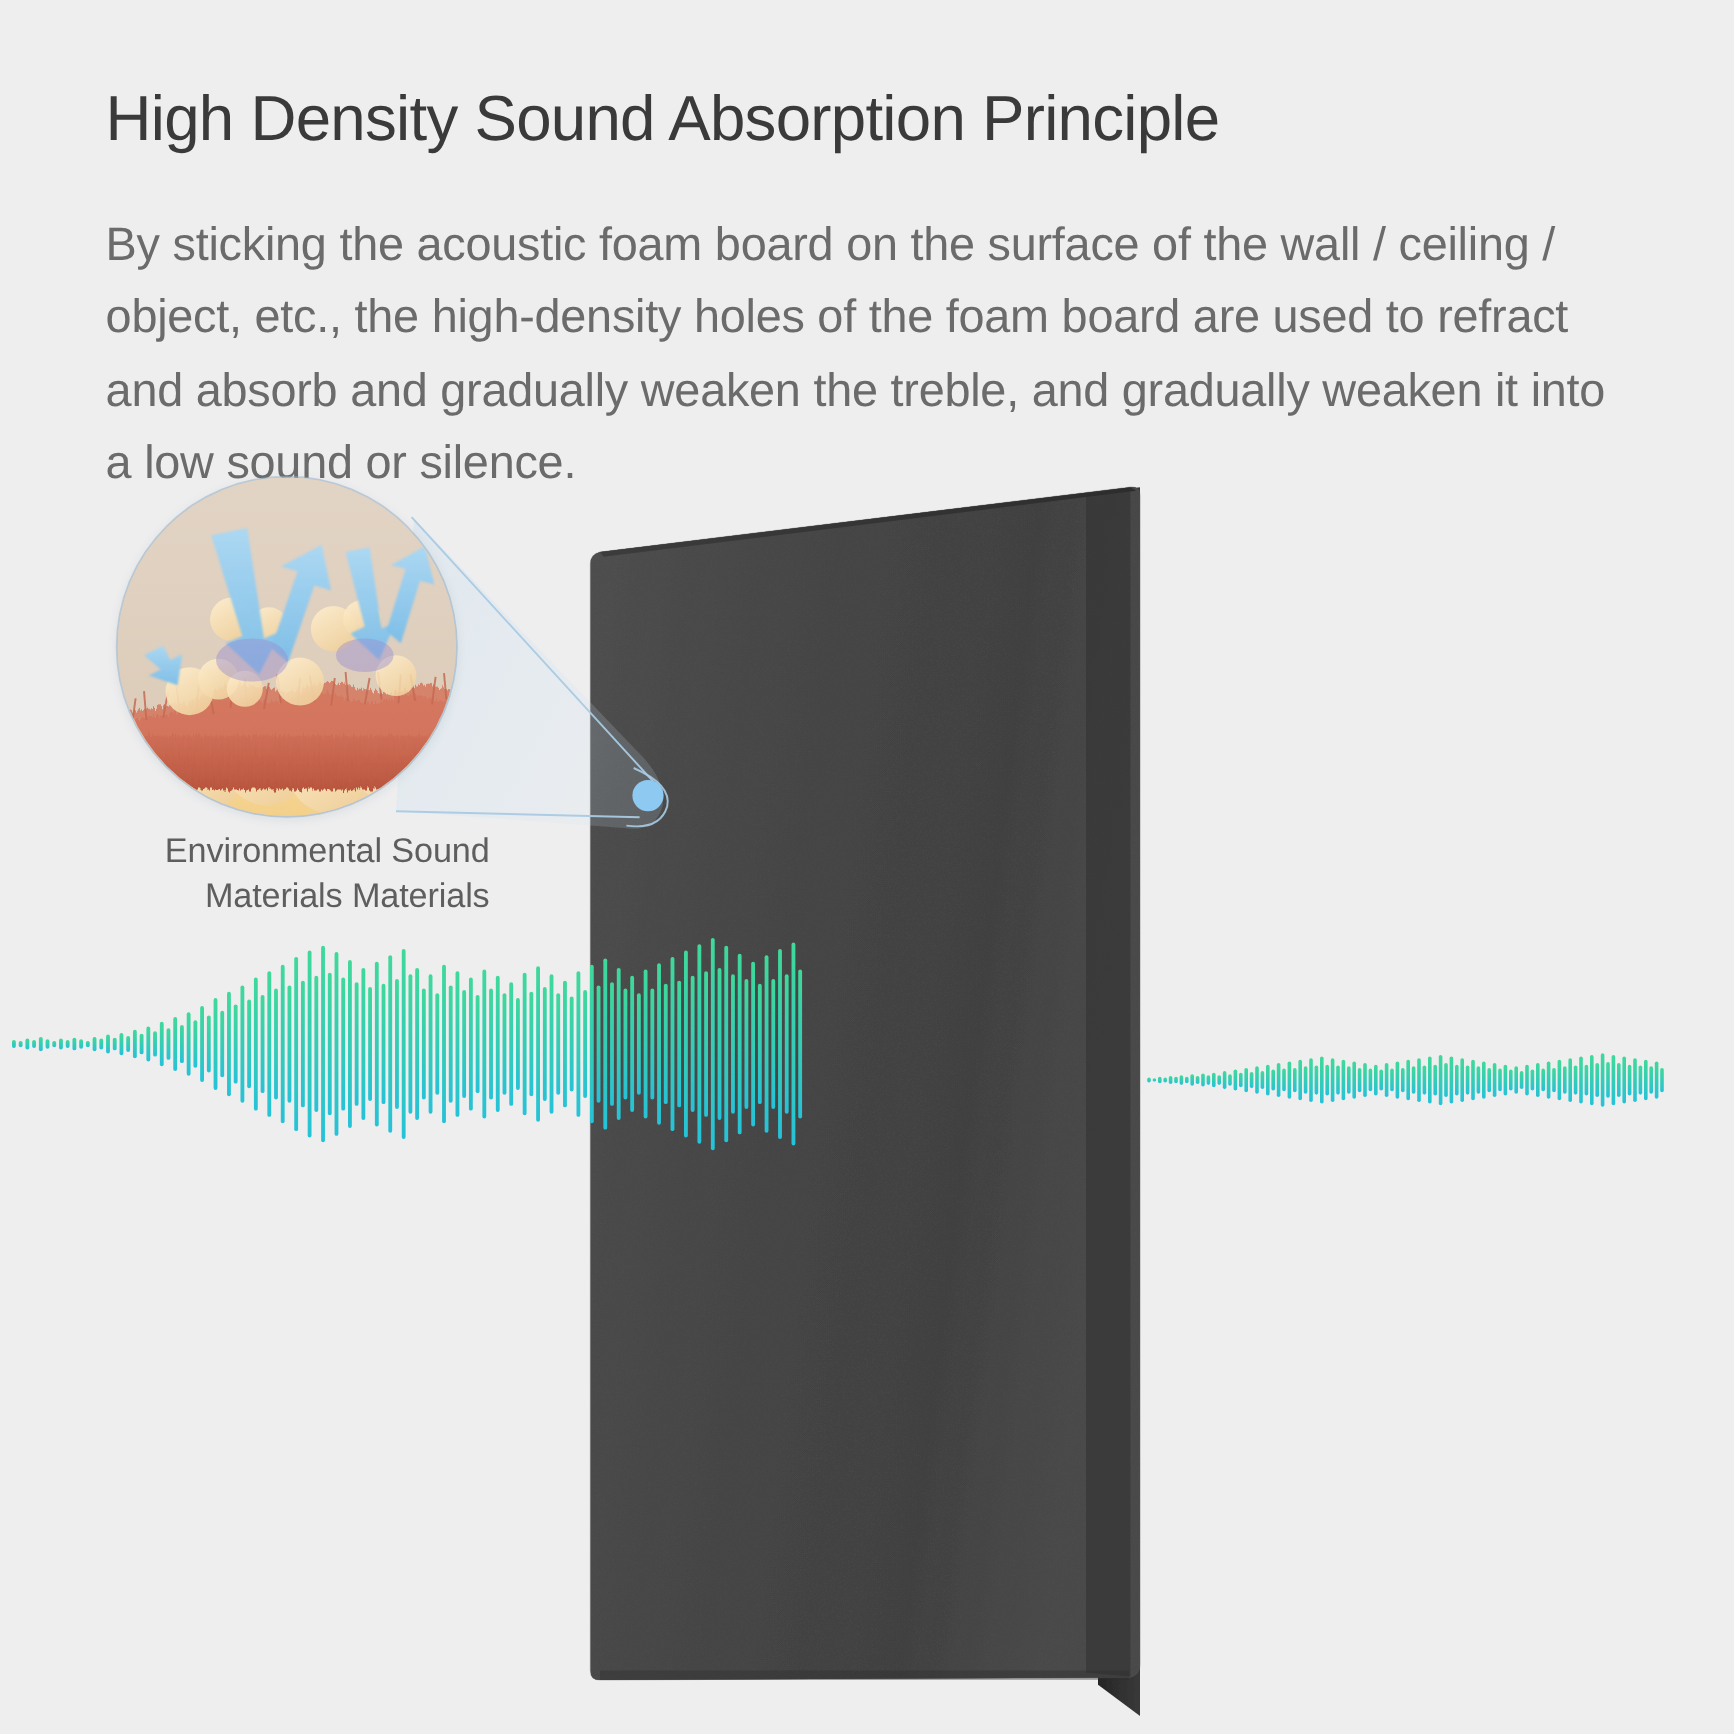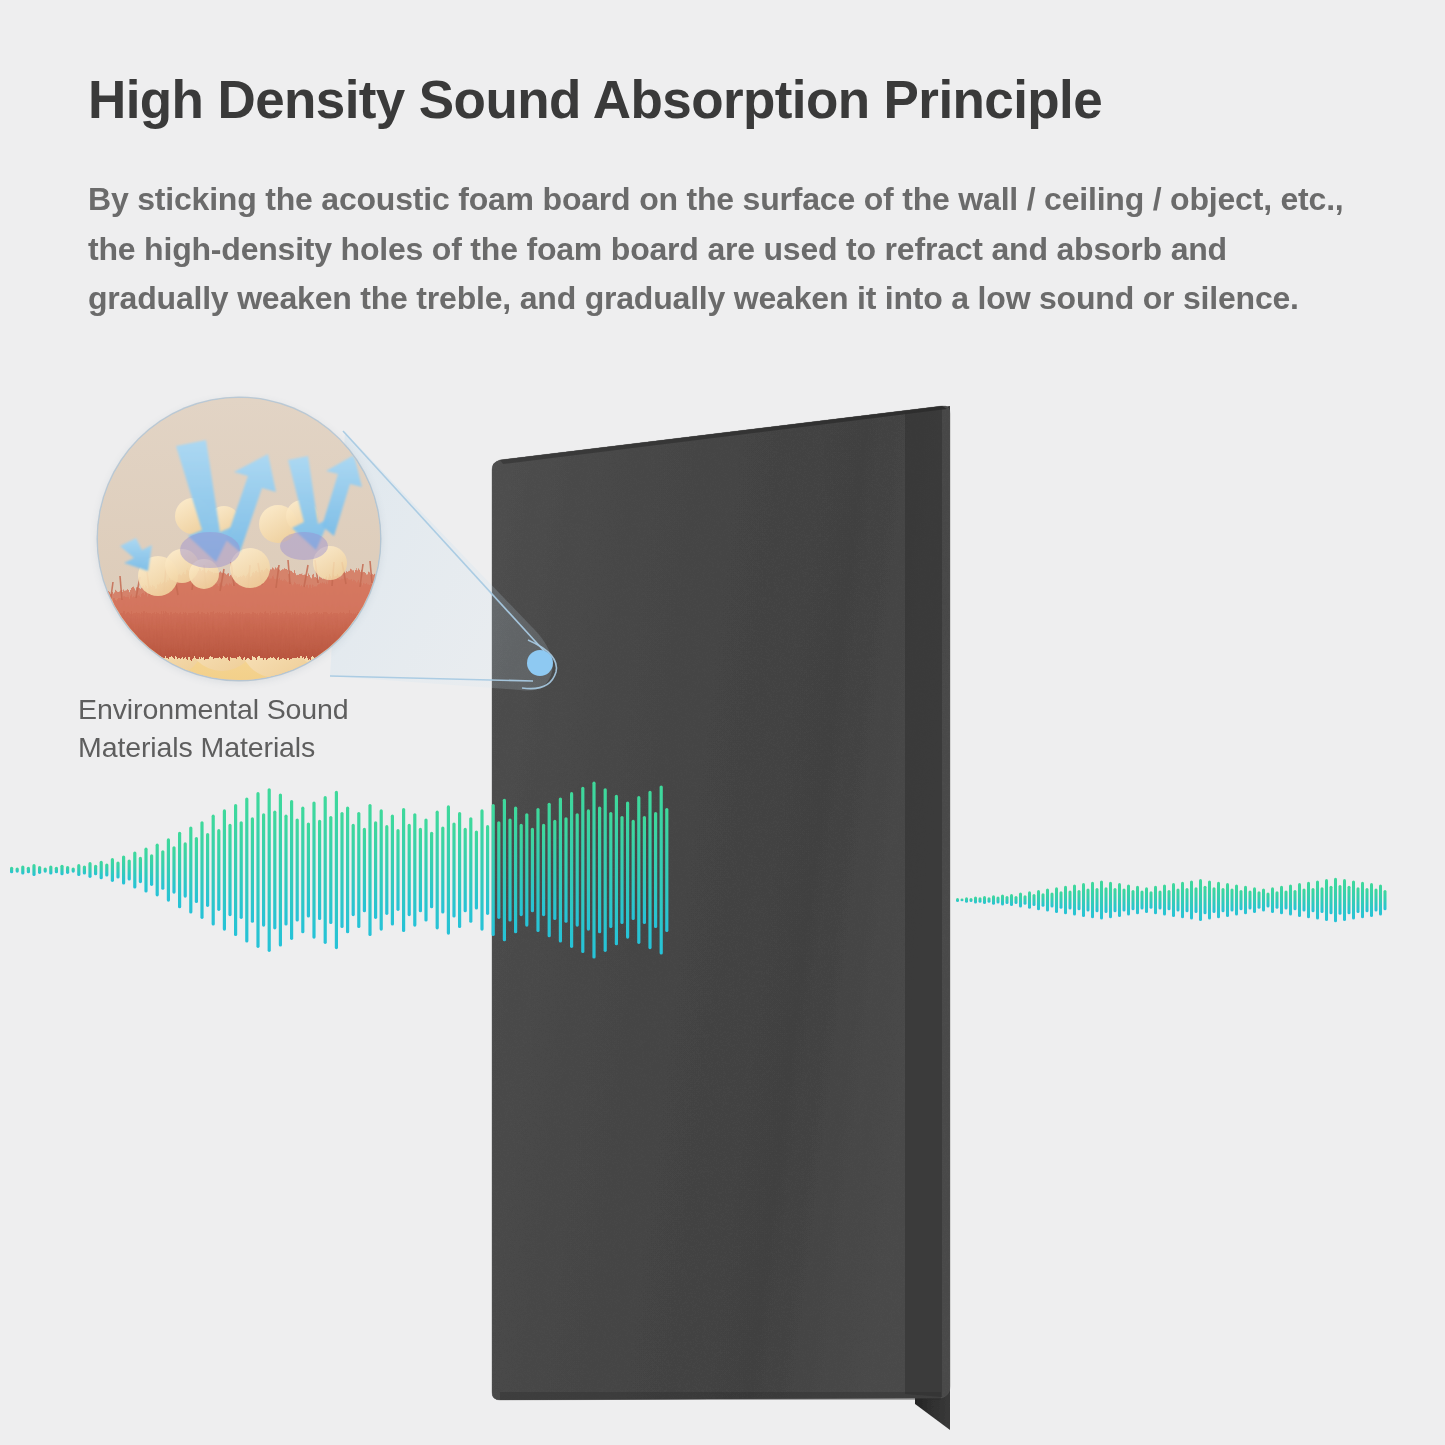--- a/index.html
+++ b/index.html
@@ -7,45 +7,45 @@
     width:1445px; height:1445px;
     background:#eeeeef;
     font-family:"Liberation Sans", sans-serif;
     overflow:hidden;
   }
   #stage{ position:relative; width:1445px; height:1445px; background:#eeeeef; }
 
   
   #title{
     position:absolute; left:88px; top:70px; width:1290px;
-    font-size:53px; font-weight:bold; letter-spacing:-0.6px;
+    font-size:53px; font-weight:normal; letter-spacing:-0.6px;
     color:#3a3a3a; line-height:1.12; white-space:nowrap;
   }
   #desc{
     position:absolute; left:88px; top:175px; width:1275px;
-    font-size:32px; font-weight:700; line-height:1.55;
+    font-size:39px; font-weight:400; line-height:1.55;
     color:#6b6b6b; letter-spacing:-0.2px;
   }
 
   
   #panel-wrap{ position:absolute; left:0; top:0; width:1445px; height:1445px; }
   #panel-svg{ position:absolute; left:0; top:0; }
 
   
   #inset{
     position:absolute; left:98px; top:398px; width:282px; height:282px;
     border-radius:50%; overflow:hidden;
     box-shadow:0 0 0 1.5px rgba(150,175,195,.55), 0 2px 9px rgba(90,110,130,.16);
     background:#ddcfc0;
   }
   #inset-svg{ display:block; }
 
   #inset-caption{
     position:absolute; left:78px; top:690px; width:330px;
-    text-align:left; font-size:28.5px; line-height:1.35;
+    text-align:right; font-size:28.5px; line-height:1.35;
     color:#5e5e5e; letter-spacing:-0.1px;
   }
 
   
   #callout{ position:absolute; left:0; top:0; }
 
   
   .wave{ position:absolute; }
   #wave-left{ left:0px;    top:770px; }
   #wave-right{ left:952px; top:845px; }

